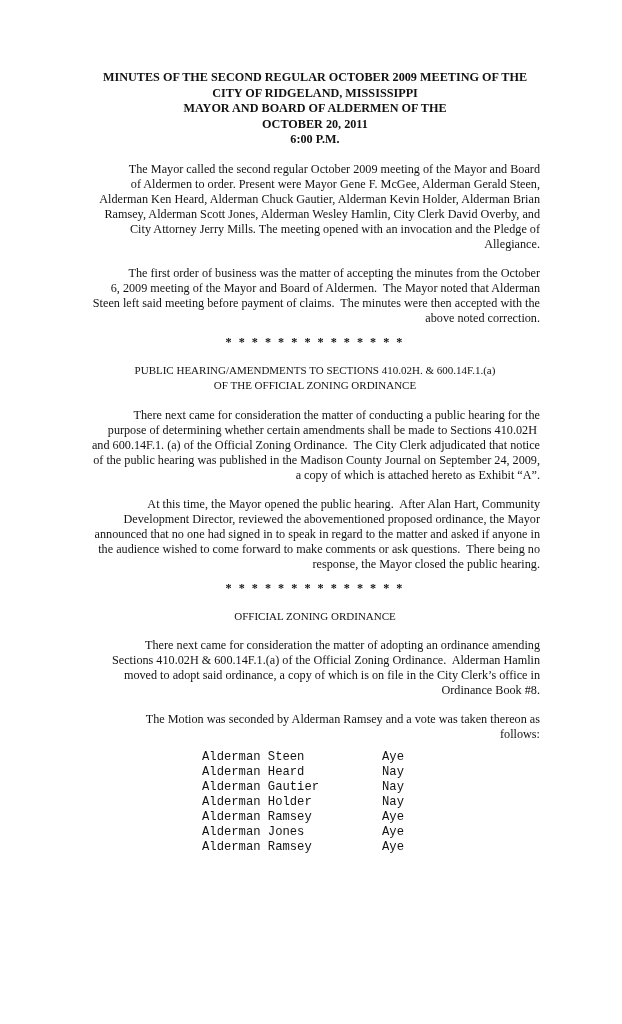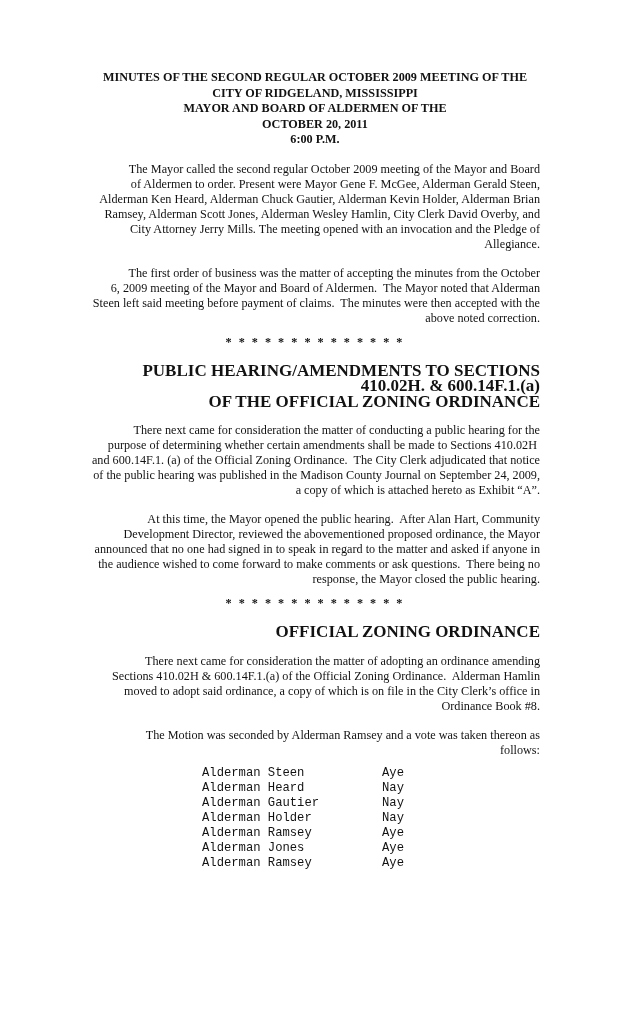--- a/index.html
+++ b/index.html
@@ -28,23 +28,23 @@
     text-align: right;
   }
   .indent { text-indent: 36px; }
   .separator {
     text-align: center;
     font-weight: bold;
     letter-spacing: 2px;
     margin: 9px 0 13px 0;
   }
   .section-heading {
-    text-align: right;
-    font-weight: bold;
-    font-size: 17px;
+    text-align: center;
+    font-weight: normal;
+    font-size: 11px;
     line-height: 15.5px;
   }
   .vote-table { margin: 8px 0 0 112px; }
   .vote-row { display: flex; font-family: Liberation Mono, monospace; }
   .vote-name { width: 180px; }
   .closing { margin-top: 14px; }
 </style>
 </head>
 <body>
 

